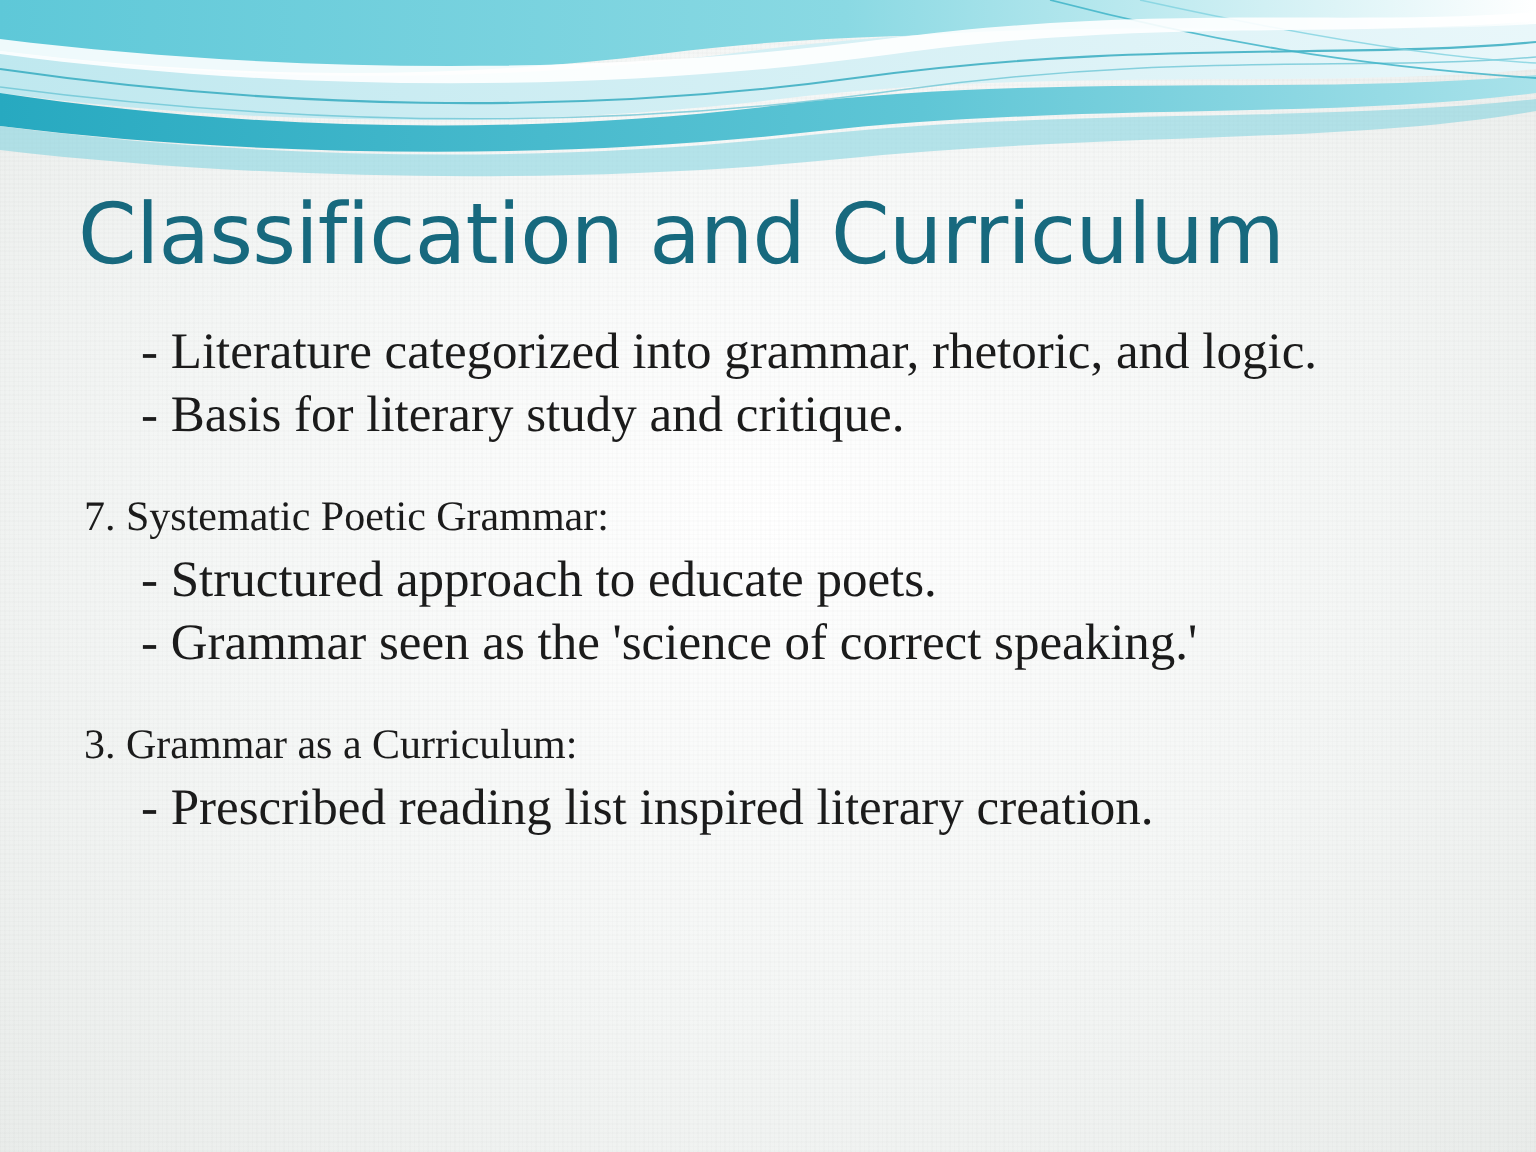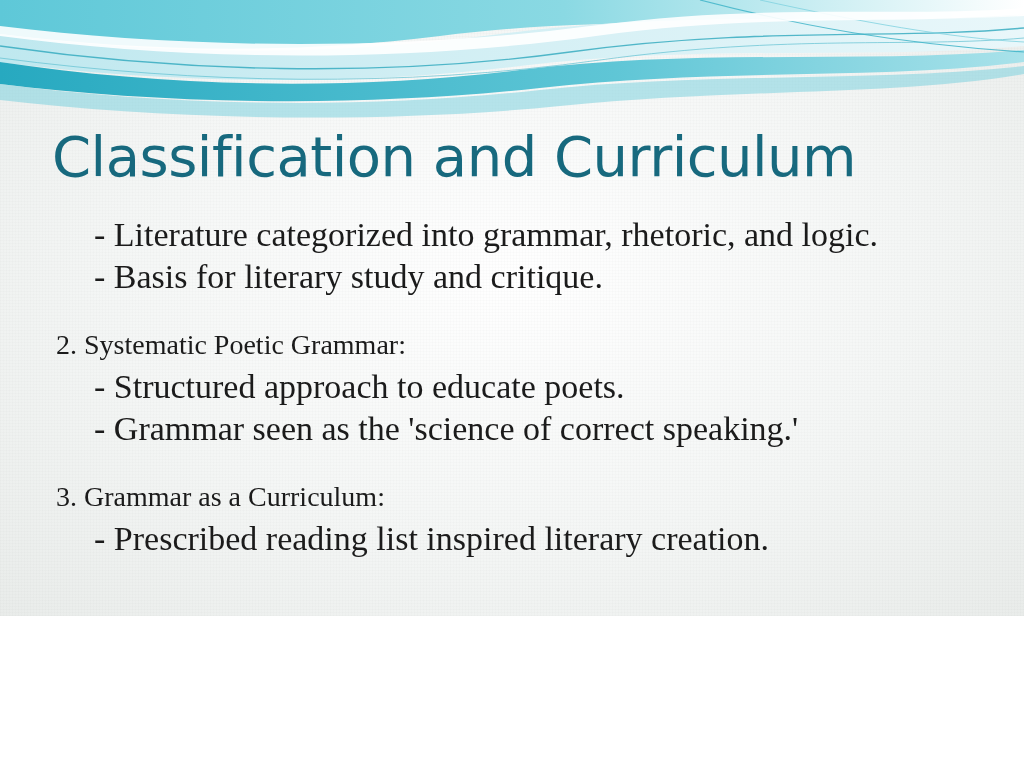--- a/index.html
+++ b/index.html
@@ -9,21 +9,21 @@
   body {
     width: 1024px;
     height: 768px;
     overflow: hidden;
     font-family: "Liberation Serif", serif;
     background: #ffffff;
   }
   .slide {
     position: relative;
     width: 1024px;
-    height: 616px;
+    height: 768px;
     background:
       radial-gradient(ellipse at 50% 45%, #ffffff 0%, #f4f6f5 55%, #e9ecea 100%);
     overflow: hidden;
   }
   
   .texture {
     position: absolute;
     inset: 0;
     background-image:
       repeating-linear-gradient(0deg, rgba(0,0,0,0.012) 0px, rgba(0,0,0,0.012) 1px, transparent 1px, transparent 3px),
@@ -118,21 +118,21 @@
   <div class="title">Classification and Curriculum</div>
 
   <div class="body-block">
 
     <div class="group">
       <div class="sub">- Literature categorized into grammar, rhetoric, and logic.</div>
       <div class="sub">- Basis for literary study and critique.</div>
     </div>
 
     <div class="group">
-      <div class="heading">2. Systematic Poetic Grammar:</div>
+      <div class="heading">7. Systematic Poetic Grammar:</div>
       <div class="sub">- Structured approach to educate poets.</div>
       <div class="sub">- Grammar seen as the 'science of correct speaking.'</div>
     </div>
 
     <div class="group">
       <div class="heading">3. Grammar as a Curriculum:</div>
       <div class="sub">- Prescribed reading list inspired literary creation.</div>
     </div>
 
   </div>

